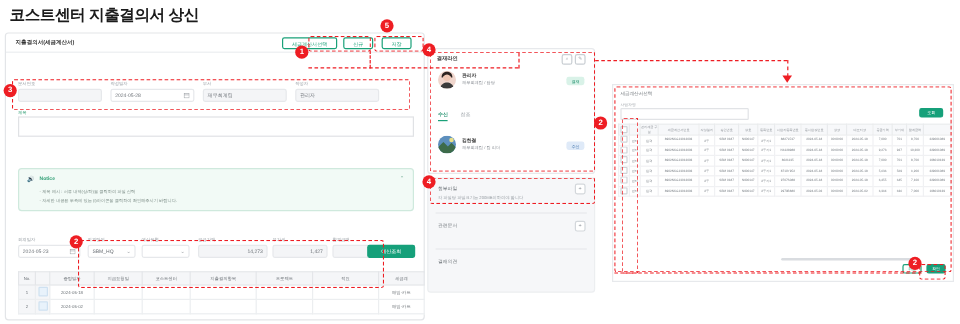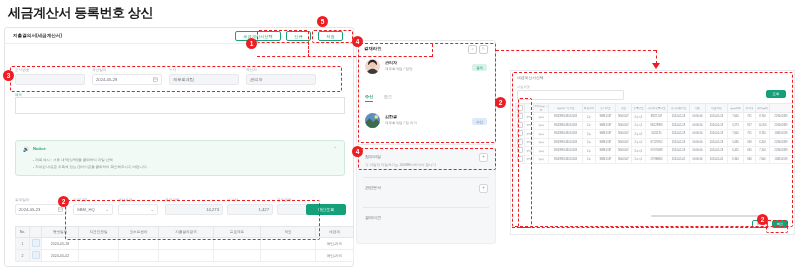--- a/index.html
+++ b/index.html
@@ -131,21 +131,21 @@
   .num{
     position:absolute;width:11px;height:11px;border-radius:50%;
     background:#ee1d23;color:#fff;font-size:6.5px;font-weight:bold;
     text-align:center;line-height:11px;
   }
   .arrow{position:absolute;width:0;height:0;border-left:4px solid transparent;border-right:4px solid transparent;border-top:6px solid #ee1d23;}
 </style>
 </head>
 <body>
 
-<div class="page-title">세금계산서 등록번호 상신</div>
+<div class="page-title">코스트센터 지출결의서 상신</div>
 
 <div class="doc-card">
 
   <div class="card-head">
     <div class="ttl">지출결의서(세금계산서)</div>
     <div class="btn btn-taxsel">세금계산서선택</div>
     <div class="btn btn-new">신규</div>
     <div class="btn btn-save">저장</div>
   </div>
 

